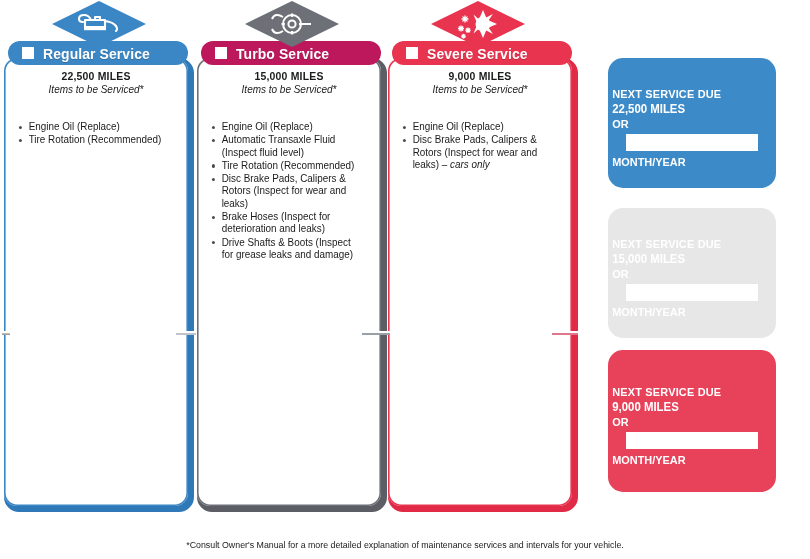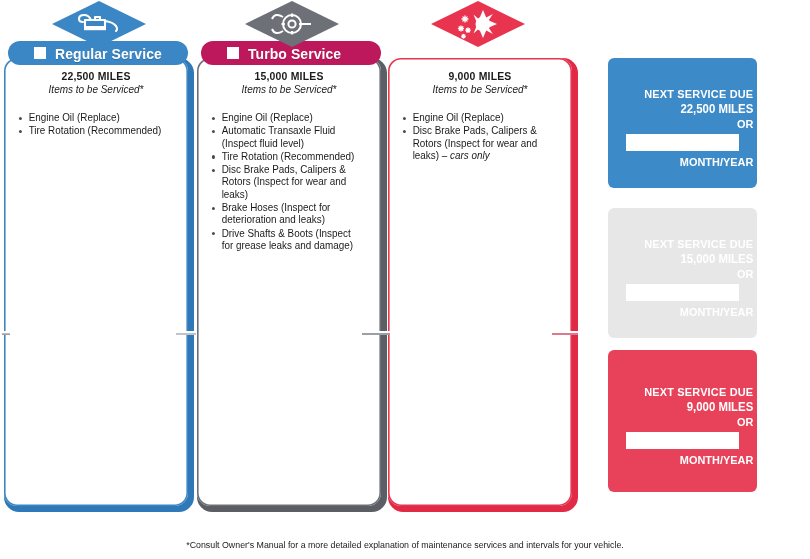--- a/index.html
+++ b/index.html
@@ -21,21 +21,21 @@
     position: absolute; top: 0; left: 0; width: 190px; height: 45px;
     display: flex; justify-content: center; align-items: flex-start;
     z-index: 4; pointer-events: none;
   }
   .diamond-wrap.off-c3 { justify-content: center; padding-left: 54px; }
 
   .pill {
     position: absolute; top: 41px; left: 4px; width: 180px; height: 24px;
     border-radius: 12px;
     display: flex; align-items: center;
-    padding-left: 26px;
+    padding-left: 14px;
     z-index: 3;
   }
   .pill .chk {
     width: 12px; height: 12px; background: #fff; flex: 0 0 auto;
     margin-right: 9px;
   }
   .pill .ttl {
     color: #ffffff;
     font-size: 15px;
     font-weight: bold;
@@ -69,21 +69,21 @@
   .sub {
     text-align: center;
     font-size: 10.5px;
     font-style: italic;
     color: #1a1a1a;
     margin-top: 1px;
     transform: scaleX(.95);
   }
   ul.items {
     list-style: none;
-    margin-top: 17px;
+    margin-top: 26px;
     padding: 0 2px 0 4px;
   }
   ul.items li {
     position: relative;
     padding-left: 11px;
     font-size: 10.2px;
     line-height: 12.3px;
     color: #1a1a1a;
     margin-bottom: 1px;
     transform: scaleX(.97);
@@ -107,23 +107,23 @@
   
   .seam {
     position: absolute; left: 0; width: 580px; height: 4px; top: 331px;
     z-index: 6; pointer-events: none;
   }
   .seam .tick { position: absolute; top: 0; height: 4px; }
 
   
   .sticker {
     position: absolute;
-    width: 149px;
-    border-radius: 6px;
-    text-align: right;
+    width: 168px;
+    border-radius: 15px;
+    text-align: left;
     color: #fff;
   }
   .sticker .l1 { font-size: 11.5px; font-weight: bold; letter-spacing: .2px; transform: scaleX(.95); }
   .sticker .l2 { font-size: 12px; font-weight: bold; margin-top: 2px; transform: scaleX(.95); }
   .sticker .l3 { font-size: 11.5px; font-weight: bold; margin-top: 2px; transform: scaleX(.95); }
   .sticker .blank {
     background: #ffffff;
     height: 17px;
     margin: 4px 18px 0 18px;
   }
@@ -218,20 +218,24 @@
     <div class="body" style="box-shadow: inset 0 0 0 1.6px #e8344e;">
       <div class="inner">
         <div class="miles">9,000 MILES</div>
         <div class="sub">Items to be Serviced*</div>
         <ul class="items">
           <li>Engine Oil (Replace)</li>
           <li><span>Disc Brake Pads, Calipers &amp; Rotors (Inspect for wear and leaks) – <i>cars only</i></span></li>
         </ul>
       </div>
     </div>
+    <div class="pill" style="background:#e8344e;">
+      <span class="chk"></span>
+      <span class="ttl">Severe Service</span>
+    </div>
     <div class="diamond-wrap off-c3" style="padding-left:0;justify-content:flex-start;left:42px;">
       <svg width="96" height="48" viewBox="0 0 96 48">
         <polygon points="48,1 95,24 48,47 1,24" fill="#e8344e"></polygon>
 
         <g fill="#ffffff">
           <circle cx="53" cy="24" r="7.5"></circle>
           <polygon points="53,10 56,17 50,17"></polygon>
           <polygon points="53,38 56,31 50,31"></polygon>
           <polygon points="67,24 60,27 60,21"></polygon>
           <polygon points="62.9,14.1 58.8,20.1 56.3,17.6"></polygon>

